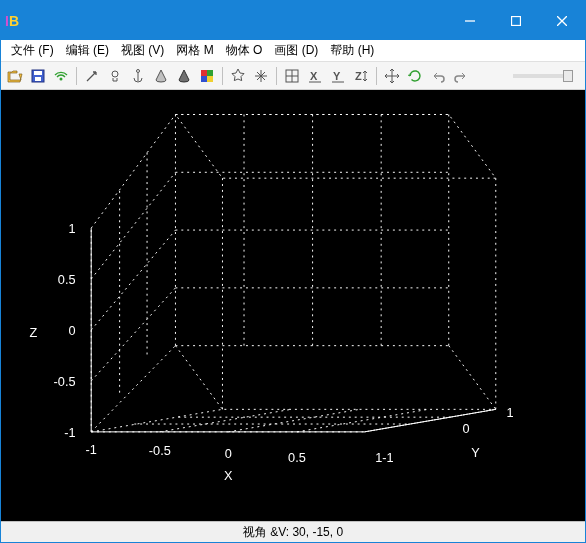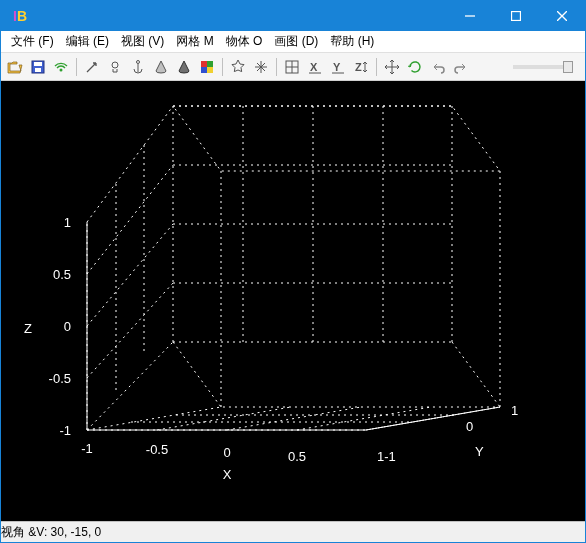--- a/index.html
+++ b/index.html
@@ -1,36 +1,36 @@
 <!DOCTYPE html>
 <html><head>
 <meta charset="utf-8">
 <style>
 *{box-sizing:border-box;margin:0;padding:0}
 body{font-family:"Microsoft YaHei","SimSun",sans-serif;font-size:12px;background:#fff;overflow:hidden}
 .window{width:586px;height:543px;border:1px solid #1883d7;display:flex;flex-direction:column;background:#f0f0f0}
-.titlebar{height:30px;background:#1883d7;display:flex;align-items:center;color:#fff;padding-left:12px}
+.titlebar{height:39px;background:#1883d7;display:flex;align-items:center;color:#fff;padding-left:4px}
 .titlebar .logo{font-weight:bold;font-size:14px}
 .titlebar .logo .l1{color:#d050d0}
 .titlebar .logo .l2{color:#ffd030}
 .titlebar .title{flex:1;margin-left:8px;font-size:12px}
 .wbtns{display:flex;height:100%}
 .wbtn{width:46px;height:100%;display:flex;align-items:center;justify-content:center}
 .wbtn svg{width:10px;height:10px;stroke:#fff;stroke-width:1.3;fill:none}
 .menubar{height:22px;background:#fff;display:flex;align-items:center;padding:0 4px;border-bottom:1px solid #e0e0e0}
 .menuitem{padding:8px 6px;cursor:default}
 .toolbar{height:28px;background:#f5f5f5;display:flex;align-items:center;padding:0 4px;gap:3px;border-bottom:1px solid #d0d0d0}
 .tbtn{width:20px;height:20px;display:flex;align-items:center;justify-content:center;border:1px solid transparent;cursor:default}
 .tbtn svg{width:16px;height:16px}
 .sep{width:1px;height:18px;background:#c0c0c0;margin:0 2px}
 .slider{flex:0 0 60px;height:4px;background:#ddd;margin-left:auto;margin-right:8px;position:relative}
 .slider .thumb{position:absolute;right:0;top:-4px;width:10px;height:12px;background:#eaeaea;border:1px solid #999}
 .viewport{flex:1;background:#000;position:relative}
 .viewport svg{position:absolute;inset:0;width:100%;height:100%}
-.statusbar{height:21px;background:#f0f0f0;border-top:1px solid #c0c0c0;display:flex;align-items:center;font-size:12px}
+.statusbar{height:21px;background:#f0f0f0;border-top:1px solid #c0c0c0;display:flex;align-items:center;justify-content:center;font-size:12px}
 </style>
 </head>
 <body>
 
 <div class="window">
   <div class="titlebar">
     <span class="logo"><span class="l1">I</span><span class="l2">B</span></span>
     <span class="title"></span>
     <div class="wbtns">
       <div class="wbtn">

